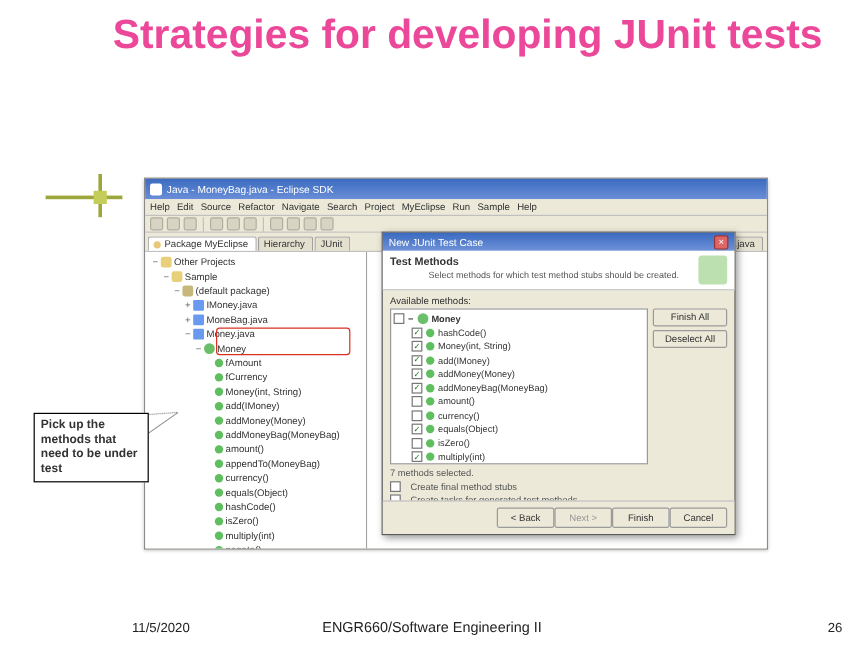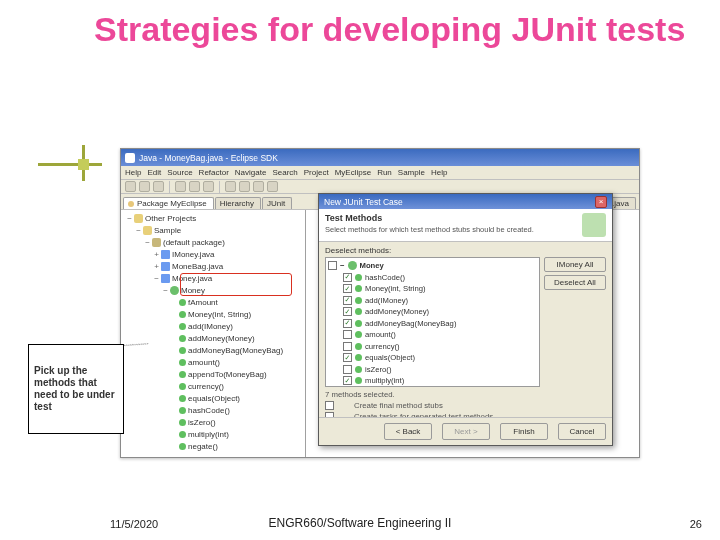--- a/index.html
+++ b/index.html
@@ -163,21 +163,21 @@
   }
   .dlg-x { width:12px;height:12px;background:#d66;border:1px solid #933;border-radius:2px;color:#fff;font-size:8px;display:flex;align-items:center;justify-content:center; }
   .dlg-banner {
     background:#fff;
     border-bottom:1px solid #c0c0c0;
     padding:4px 6px;
     display:flex;
     justify-content:space-between;
     align-items:flex-start;
   }
-  .dlg-banner .btxt { font-size:7.5px;color:#555;margin-top:2px; }
+  .dlg-banner .btxt { font-size:7.5px;color:#555;margin-top:2px;margin-left:32px; }
   .dlg-banner .bicon { width:24px;height:24px;background:#bde0b0;border-radius:3px; }
   .dlg-body { padding:4px 6px 0 6px; }
   .avail-label { font-size:8px;margin-bottom:2px; }
   .method-panel {
     display:flex;
     gap:4px;
   }
   .method-list {
     flex:1;
     background:#fff;
@@ -199,36 +199,36 @@
   }
   .mrow .mi { width:7px;height:7px;border-radius:50%;background:#5fbf5f; }
   .mrow.head { font-weight:bold; }
   .mrow.head .cls { width:9px;height:9px;background:#6bbf6b;border-radius:50%; }
   .side-btns { width:62px;display:flex;flex-direction:column;gap:3px; }
   .dlg-btn {
     background:#ece9d8;border:1px solid #9a9a9a;border-radius:2px;
     padding:2px 0;text-align:center;font-size:8px;color:#333;
   }
   .sel-count { font-size:7.8px;color:#555;margin-top:3px; }
-  .chk-row { display:flex;align-items:center;gap:20px;font-size:7.8px;color:#555;margin-top:2px; }
+  .chk-row { display:flex;align-items:center;gap:8px;font-size:7.8px;color:#555;margin-top:2px; }
   .chk-row .cb { width:9px;height:9px;border:1px solid #777;background:#fff; }
   .dlg-buttons {
-    position:absolute;left:0;right:0;bottom:0;height:28px;border-top:1px solid #c0c0c0;background:#ece9d8;display:flex;align-items:center;justify-content:flex-end;gap:10px;padding:0 6px;
+    position:absolute;left:0;right:0;bottom:0;height:28px;border-top:1px solid #c0c0c0;background:#ece9d8;display:flex;align-items:center;justify-content:flex-end;gap:0;padding:0 6px;
   }
   .dlg-buttons .dlg-btn { width:48px;padding:3px 0; }
   .dlg-buttons .dlg-btn.disabled { color:#999; }
 
   .callout {
     position:absolute;
     left:28px;
     top:344px;
     width:96px;
     border:1px solid #000;
     background:#fff;
-    padding:20px 5px;
+    padding:4px 5px;
     font-size:10px;
     font-weight:bold;
     line-height:1.2;
     z-index:6;
   }
   .callout-tail {
     position:absolute;
     left:116px; top:336px;
     width:0;height:0;
     border-left:30px solid #fff;
@@ -361,20 +361,26 @@
           <div class="tree-row">
             <span class="ind" style="width:45px"></span>
             <span class="tw"></span>
             <span class="ticon i-mth"></span>
             <span>fAmount</span>
           </div>
           <div class="tree-row">
             <span class="ind" style="width:45px"></span>
             <span class="tw"></span>
             <span class="ticon i-mth"></span>
+            <span>fCurrency</span>
+          </div>
+          <div class="tree-row">
+            <span class="ind" style="width:45px"></span>
+            <span class="tw"></span>
+            <span class="ticon i-mth"></span>
             <span>Money(int, String)</span>
           </div>
           <div class="tree-row">
             <span class="ind" style="width:45px"></span>
             <span class="tw"></span>
             <span class="ticon i-mth"></span>
             <span>add(IMoney)</span>
           </div>
           <div class="tree-row">
             <span class="ind" style="width:45px"></span>
@@ -450,21 +456,21 @@
     <span class="dlg-x">×</span>
   </div>
   <div class="dlg-banner">
     <div>
       <div style="font-weight:bold;font-size:9px;">Test Methods</div>
       <div class="btxt">Select methods for which test method stubs should be created.</div>
     </div>
     <div class="bicon"></div>
   </div>
   <div class="dlg-body">
-    <div class="avail-label">Deselect methods:</div>
+    <div class="avail-label">Available methods:</div>
     <div class="method-panel">
       <div class="method-list" id="methods-tree">
           <div class="mrow head">
             <span class="cb"></span>
             <span>−</span>
             <span class="cls"></span>
             <span>Money</span>
           </div>
           <div class="mrow">
             <span style="width:12px"></span>
@@ -524,21 +530,21 @@
             <span style="width:12px"></span>
             <span class="cb">✓</span>
             <span class="mi"></span>
             <span>multiply(int)</span>
           </div>
           <div class="mrow">
             <span style="width:12px"></span>
           </div>
         </div>
       <div class="side-btns">
-        <div class="dlg-btn">IMoney All</div>
+        <div class="dlg-btn">Finish All</div>
         <div class="dlg-btn">Deselect All</div>
       </div>
     </div>
     <div class="sel-count">7 methods selected.</div>
     <div class="chk-row">
         <span class="cb"></span>
         <span>Create final method stubs</span>
       </div>
     <div class="chk-row">
         <span class="cb"></span>

